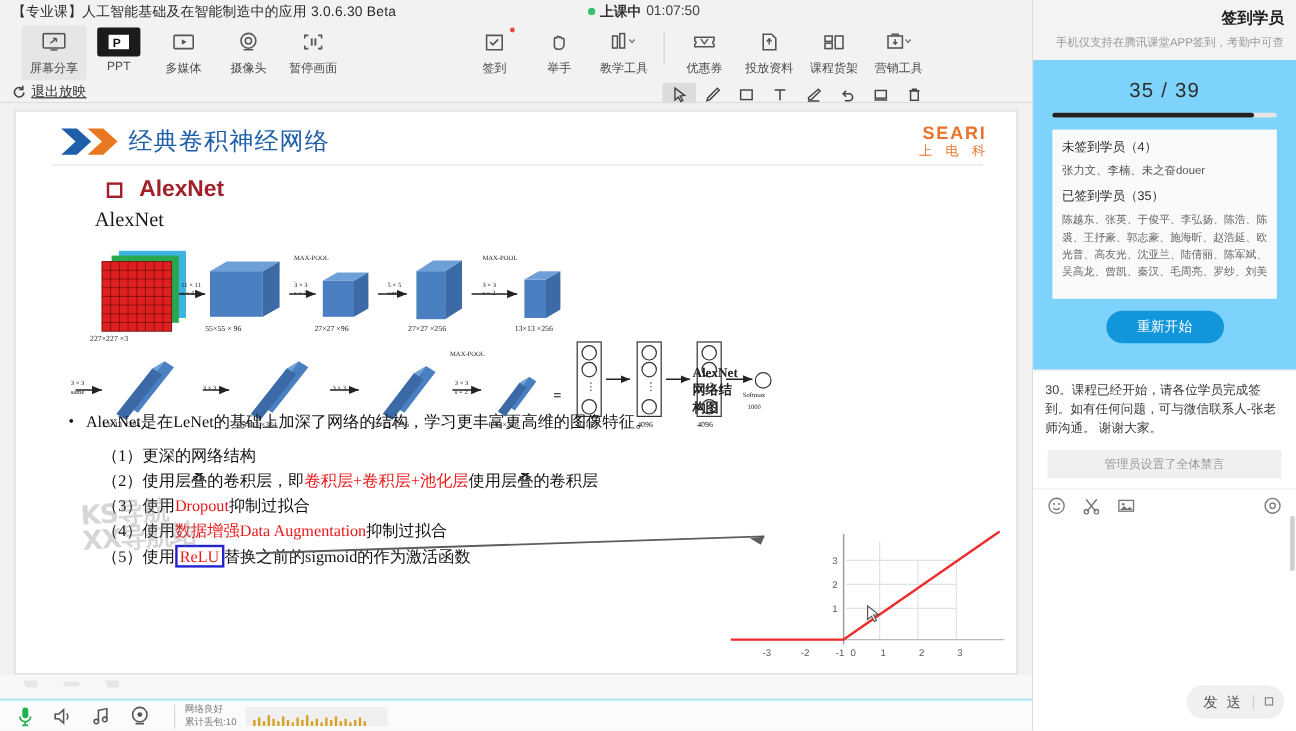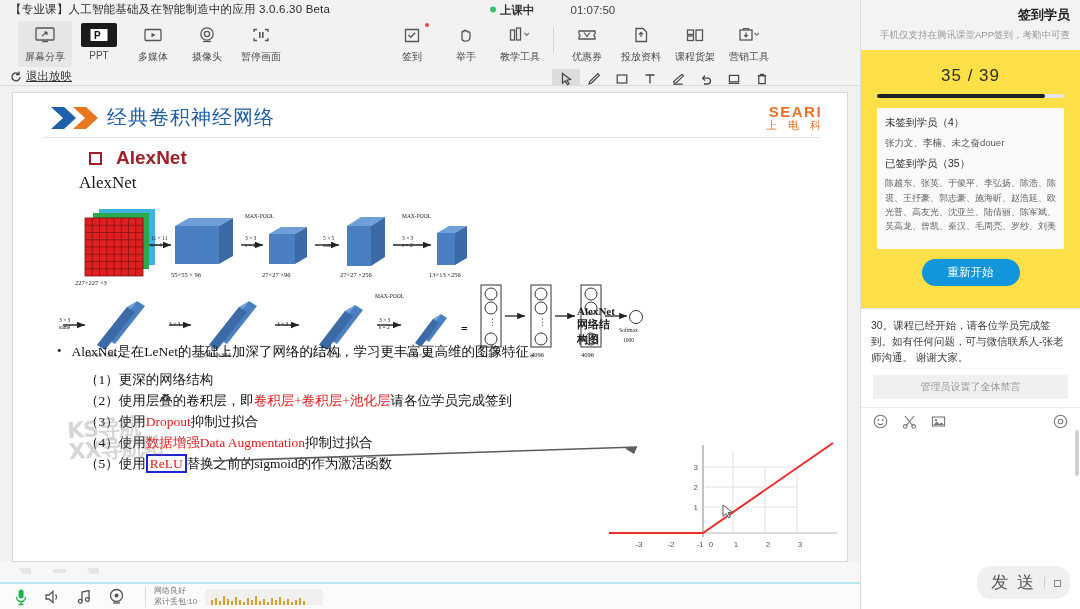--- a/index.html
+++ b/index.html
@@ -29,21 +29,21 @@
   }
   .titlebar .app-title {
     font-size: 11.5px; color: #2b2b2b; letter-spacing: .2px; white-space: nowrap;
   }
   .live-status {
     position: absolute; left: 490px; top: 50%; transform: translateY(-50%);
     display: flex; align-items: center; gap: 4px;
     font-size: 11.5px; color: #333; font-weight: bold;
   }
   .live-dot { width: 6px; height: 6px; border-radius: 50%; background: #36c06a; display:inline-block; }
-  .live-time { font-weight: normal; color: #444; margin-left: 32px; }
+  .live-time { font-weight: normal; color: #444; }
 
   
   .toolbar {
     height: 49px; background: #f2f2f2;
     display: flex; align-items: flex-start;
     padding: 2px 0 0 18px;
     position: relative;
   }
   .tool {
     width: 54px; height: 46px;
@@ -158,21 +158,21 @@
 
   
   .right-col {
     position: absolute; right: 0; top: 0; width: 220px; height: 609px;
     background: #fff; border-left: 1px solid #dcdcdc;
     display: flex; flex-direction: column;
   }
   .rp-head { background:#f3f3f3; padding: 6px 10px 8px 10px; text-align:right; }
   .rp-title { font-size: 13px; font-weight: bold; color: #1d1d1d; }
   .rp-sub { font-size: 9.5px; color: #9a9a9a; margin-top: 5px; white-space: nowrap; overflow:hidden; }
-  .signin-card { background:#fde047; padding: 8px 10px 10px 10px; }
+  .signin-card { background:#7dd3fc; padding: 8px 10px 10px 10px; }
   .count { text-align:center; font-size: 17px; color:#2e2e2e; letter-spacing:1px; padding: 8px 0 6px 0; }
   .prog-track { height: 4px; background:#e6e6e6; border-radius:2px; margin: 2px 6px 0 6px; position:relative; }
   .prog-fill { position:absolute; left:0; top:0; height:100%; background:#222; border-radius:2px; }
   .names { background:#fafafa; margin: 10px 6px 0 6px; padding: 8px 8px 8px 8px; }
   .nm-h { font-size: 10.5px; color:#2b2b2b; margin-bottom: 5px; }
   .nm-b { font-size: 9.5px; color:#555; line-height: 1.6; margin-bottom: 7px; word-break: break-all; }
   .nm-b.small { font-size: 9px; color:#666; max-height: 58px; overflow:hidden; }
   .restart-wrap { text-align:center; padding: 10px 0 12px 0; }
   .restart {
     display:inline-block; background: #1296db; color:#fff; border:none;
@@ -191,21 +191,21 @@
     border-top:1px solid #ececec; margin-top: 8px; padding: 6px 12px;
     display:flex; align-items:center; gap: 14px; position:relative;
   }
   .chat-tools .sp { flex:1; }
   .chat-input { flex:1; min-height: 10px; }
   .send-row { padding: 6px 10px 10px 10px; display:flex; justify-content:flex-end; align-items:center; }
   .send-btn {
     background:#f0f0f0; border-radius: 14px; padding: 5px 8px 5px 14px;
     display:flex; align-items:center; gap: 8px; cursor:pointer;
   }
-  .send-btn .t { font-size: 17px; color:#555; letter-spacing:2px; }
+  .send-btn .t { font-size: 12px; color:#555; letter-spacing:2px; }
   .send-btn .vs { width:1px; height:12px; background:#cfcfcf; }
 
   .scroll-nub { position:absolute; right:1px; top:430px; width:4px; height:46px; background:#d0d0d0; border-radius:2px; }
 </style>
 </head>
 <body>
 
 <div id="app">
 
   <div class="main-col">
@@ -582,21 +582,21 @@
         <div class="bullets">
           <div class="b0">
             <span class="dot">•</span>
             <span>AlexNet是在LeNet的基础上加深了网络的结构，学习更丰富更高维的图像特征。</span>
           </div>
           <div class="blist">
             <div class="bi">
               <span>（1）</span><span>更深的网络结构</span>
             </div>
             <div class="bi">
-              <span>（2）</span><span>使用层叠的卷积层，即</span><span class="red">卷积层+卷积层+池化层</span><span>请各位学员完成签到</span>
+              <span>（2）</span><span>使用层叠的卷积层，即</span><span class="red">卷积层+卷积层+池化层</span><span>使用层叠的卷积层</span>
             </div>
             <div class="bi">
               <span>（3）</span><span>使用</span><span class="red">Dropout</span><span>抑制过拟合</span>
             </div>
             <div class="bi">
               <span>（4）</span><span>使用</span><span class="red">数据增强Data Augmentation</span><span>抑制过拟合</span>
             </div>
             <div class="bi">
               <span>（5）</span><span>使用</span><span class="red boxed">ReLU</span><span>替换之前的sigmoid的作为激活函数</span>
             </div>

